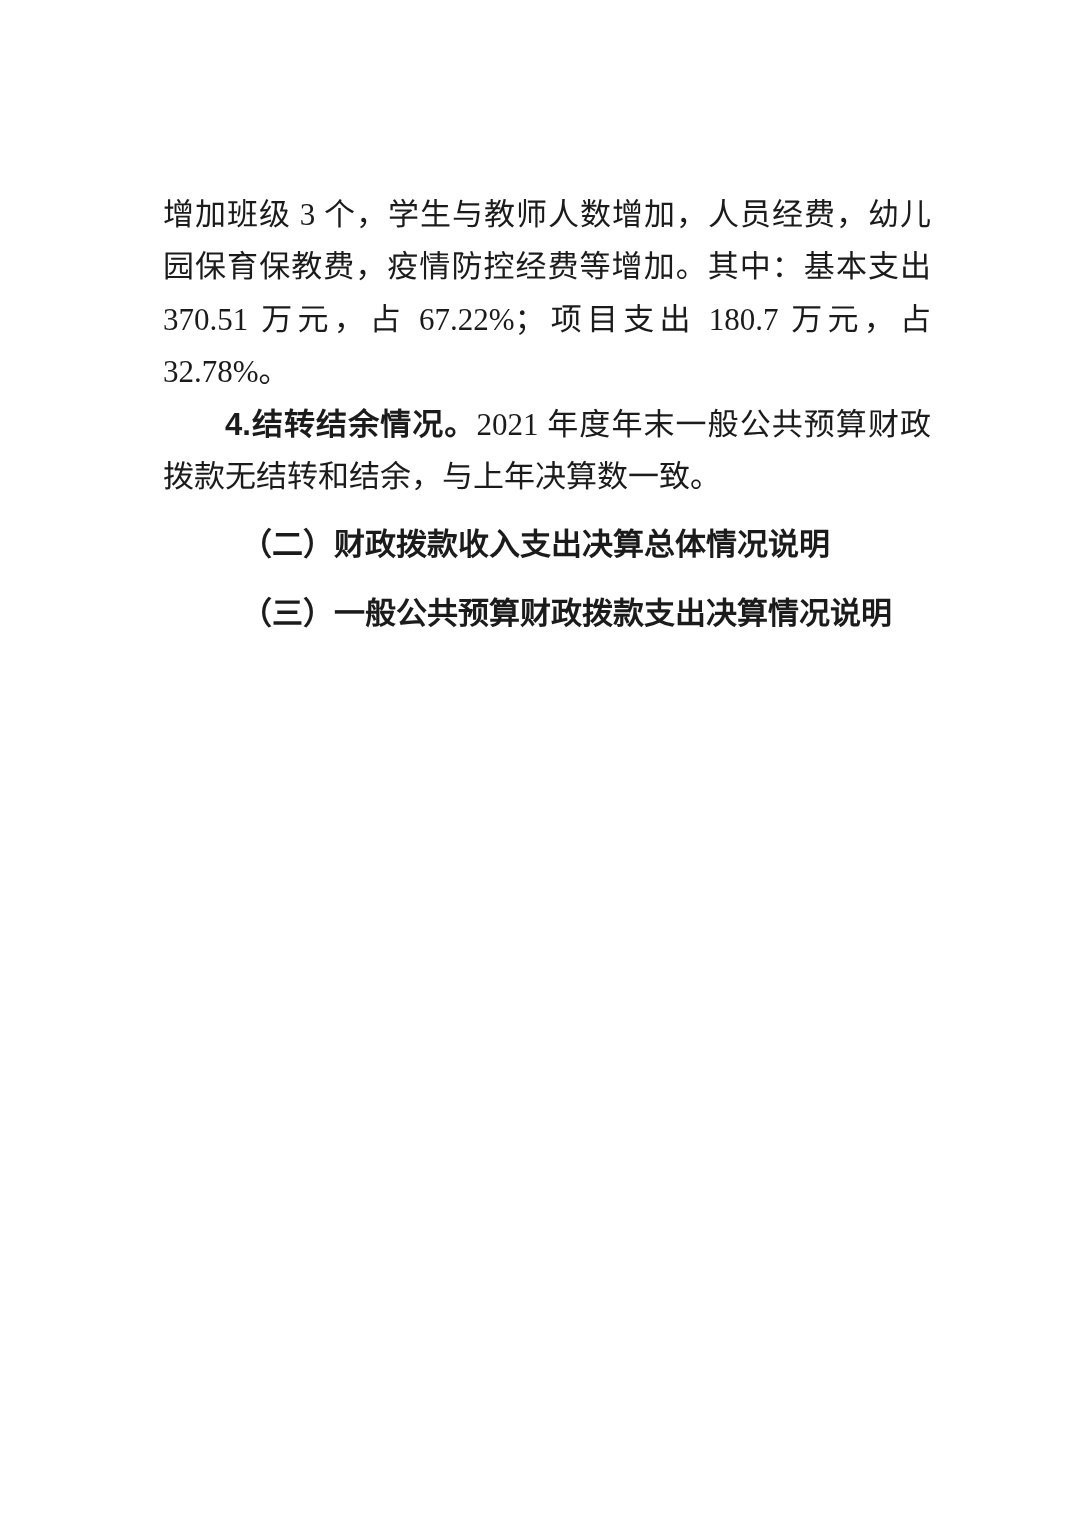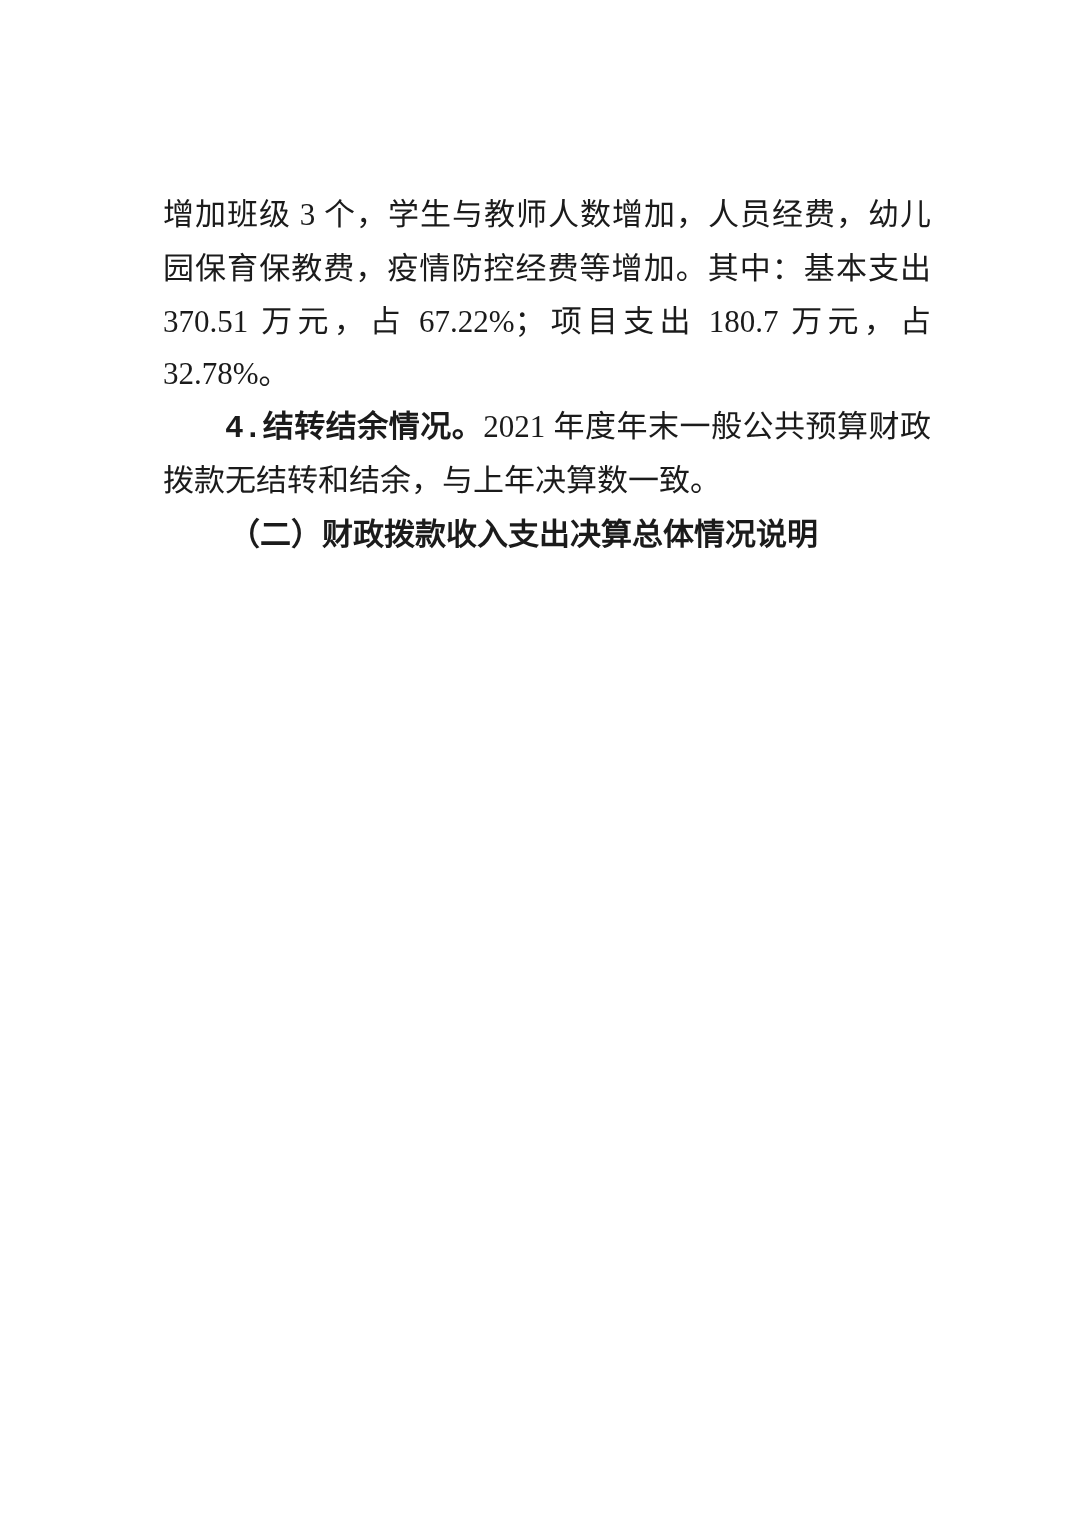--- a/index.html
+++ b/index.html
@@ -27,29 +27,29 @@
   }
   .para {
     margin: 0;
     padding: 0;
     text-indent: 2em;
   }
   .para.no-indent {
     text-indent: 0;
   }
   .heading {
-    margin: 4px;
+    margin: 16px;
     padding: 0;
     text-indent: 2em;
     font-weight: bold;
-    font-family: Liberation Mono, monospace;
+    font-family: Liberation Sans, sans-serif;
   }
   .lead {
     font-weight: bold;
-    font-family: Liberation Mono, monospace;
+    font-family: Liberation Sans, sans-serif;
   }
   .page-number {
     position: absolute;
     top: 1381px;
     left: 0;
     width: 100%;
     text-align: center;
     font-family: "Liberation Serif", "DejaVu Serif", serif;
     font-size: 27px;
     line-height: 32px;
@@ -62,19 +62,20 @@
 <div class="page">
   <div class="content">
 
     <p class="para no-indent"><span class="lead"></span><span>增加班级 3 个，学生与教师人数增加，人员经费，幼儿园保育保教费，疫情防控经费等增加。其中：基本支出 370.51 万元，占 67.22%；项目支出 180.7 万元，占 32.78%。</span></p>
 
     <p class="para"><span class="lead">4.结转结余情况。</span><span>2021 年度年末一般公共预算财政拨款无结转和结余，与上年决算数一致。</span></p>
 
     <p class="heading">（二）财政拨款收入支出决算总体情况说明</p>
 
 
+    <p class="heading">（三）一般公共预算财政拨款支出决算情况说明</p>
 
 
 
   </div>
 
   <div class="page-number">3</div>
 </div>
 
 </body></html>

